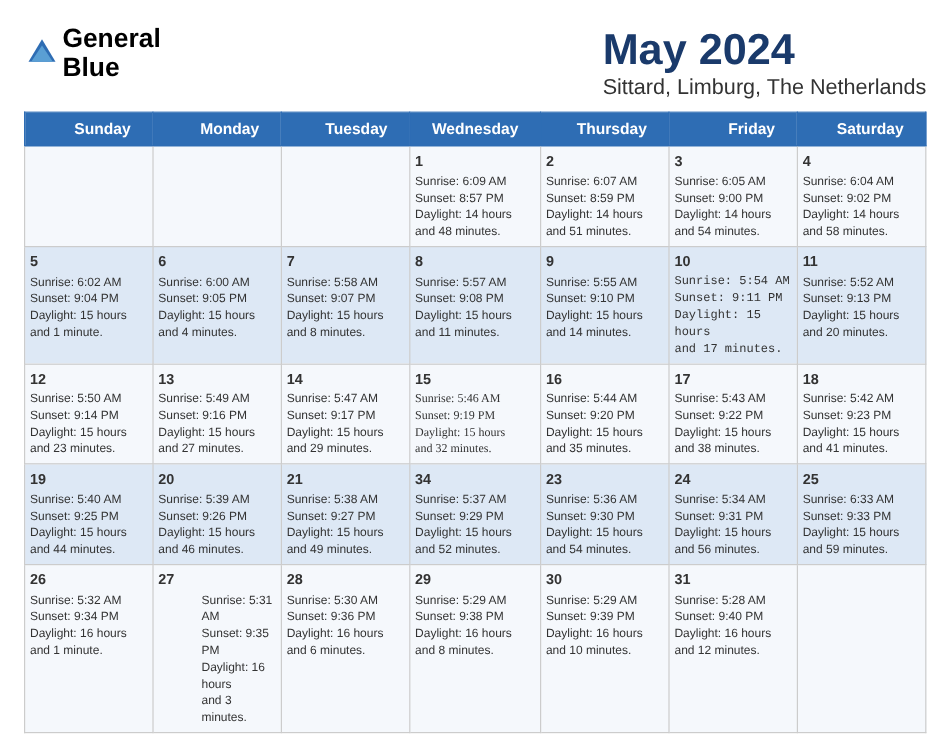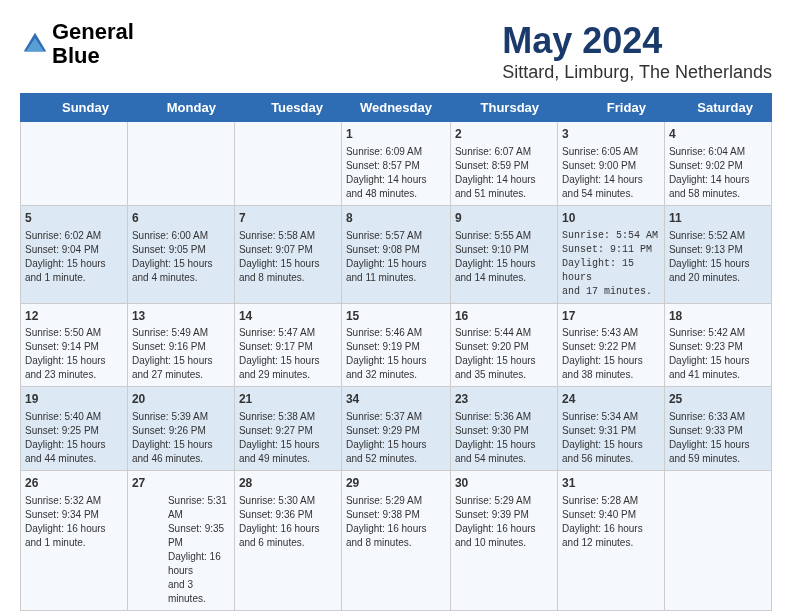--- a/index.html
+++ b/index.html
@@ -218,21 +218,21 @@
         </td>
         <td>
           <span class="day-number">14</span>
           <div class="day-info" style="white-space: pre-line;">Sunrise: 5:47 AM
 Sunset: 9:17 PM
 Daylight: 15 hours
 and 29 minutes.</div>
         </td>
         <td>
           <span class="day-number">15</span>
-          <div class="day-info" style="white-space: pre-line;">Sunrise: 5:46 AM
+          <div class="day-info" style="white-space: pre-line; font-family: Liberation Serif, serif;">Sunrise: 5:46 AM
 Sunset: 9:19 PM
 Daylight: 15 hours
 and 32 minutes.</div>
         </td>
         <td>
           <span class="day-number">16</span>
           <div class="day-info" style="white-space: pre-line;">Sunrise: 5:44 AM
 Sunset: 9:20 PM
 Daylight: 15 hours
 and 35 minutes.</div>

